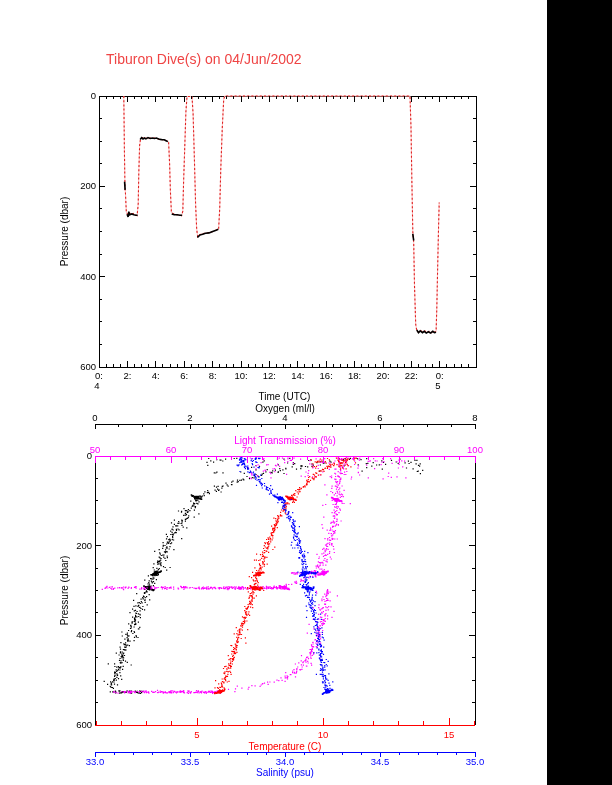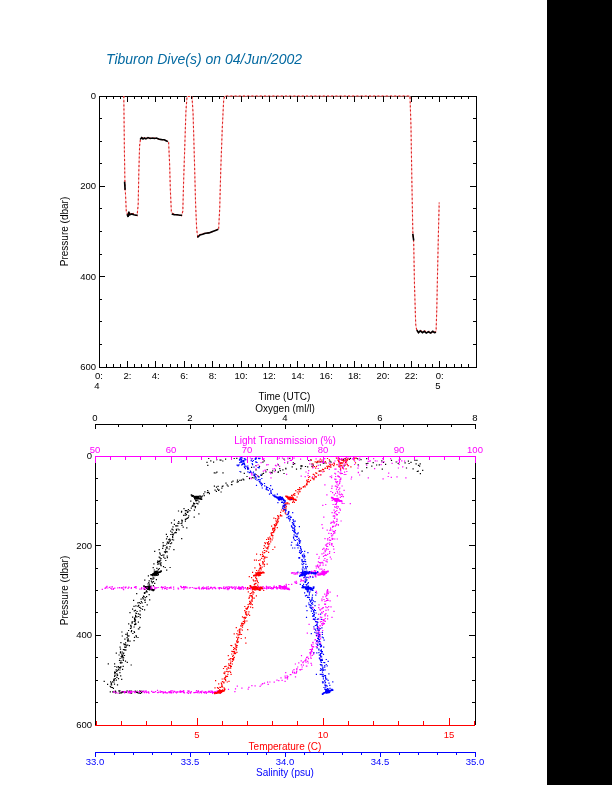--- a/index.html
+++ b/index.html
@@ -1,18 +1,18 @@
 <!DOCTYPE html>
 <html><head>
 <meta charset="utf-8">
 <style>
   html,body{margin:0;padding:0;background:#fff;}
   .screen{position:relative;width:612px;height:785px;background:#ffffff;overflow:hidden;
           font-family:"Liberation Sans",sans-serif;}
-  .plot-title{position:absolute;left:106px;top:51px;font-size:14px;color:#0369a1;white-space:nowrap;font-style:italic;}
+  .plot-title{position:absolute;left:106px;top:51px;font-size:14px;color:#ef4444;white-space:nowrap;}
   .letterbox{position:absolute;top:0;left:547px;width:65px;height:785px;background:#000;}
   svg{position:absolute;left:0;top:0;}
   svg text{font-family:"Liberation Sans",sans-serif;}
 </style>
 </head>
 <body>
 
 <div class="screen">
   <div class="plot-title">Tiburon Dive(s) on 04/Jun/2002</div>
   <svg id="plots" width="612" height="785" viewBox="0 0 612 785">

